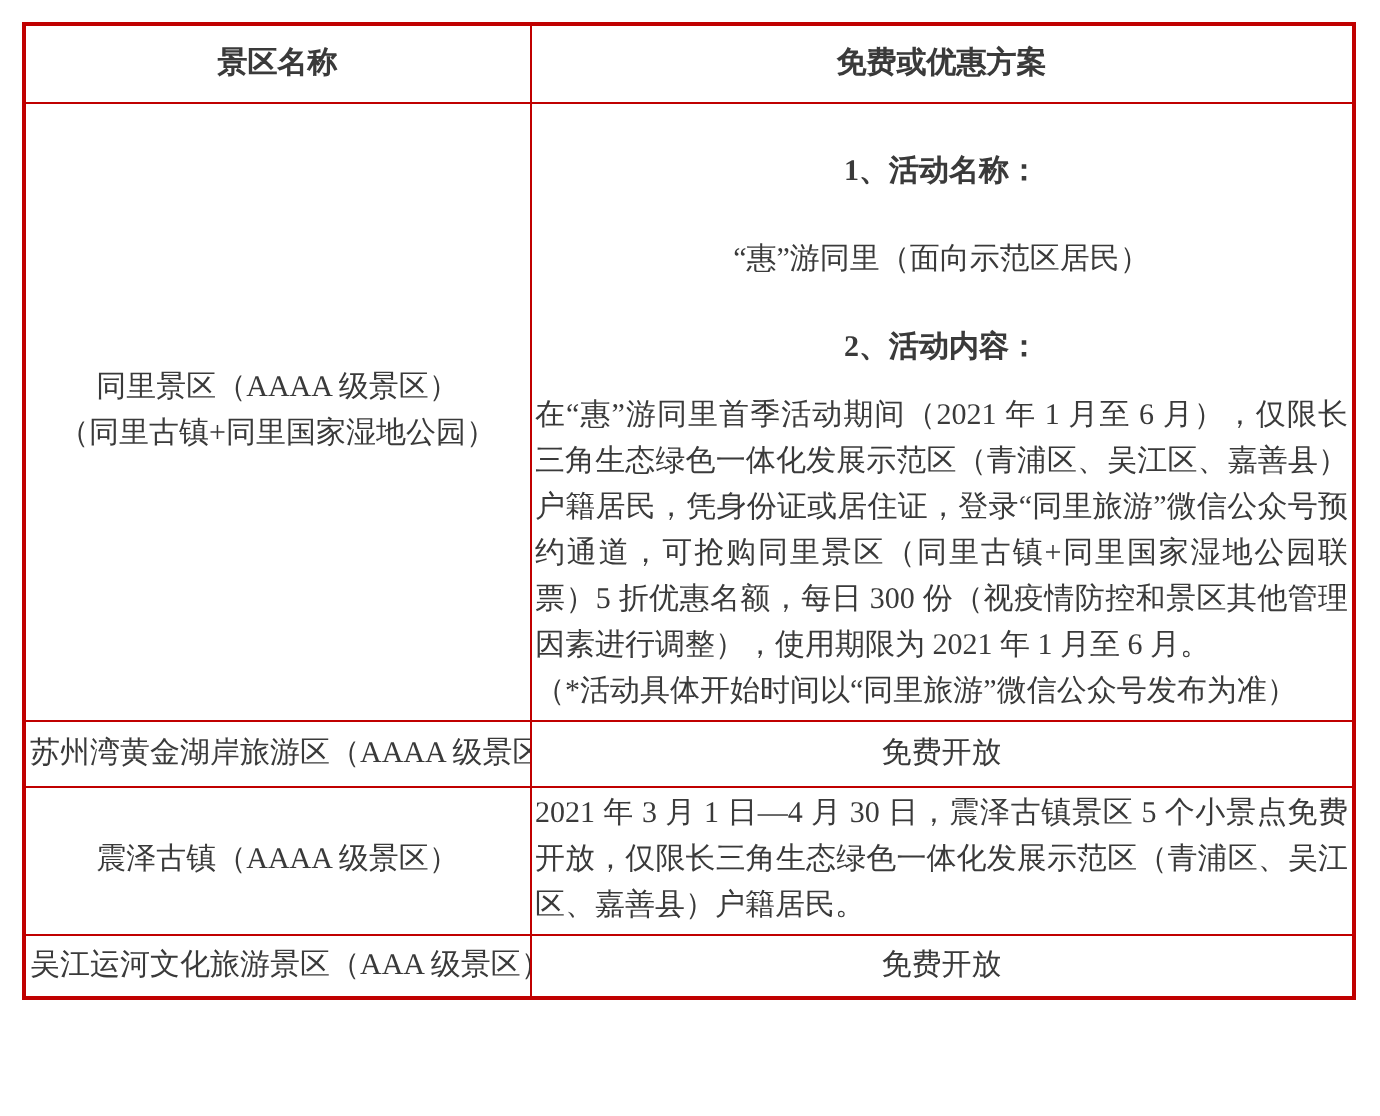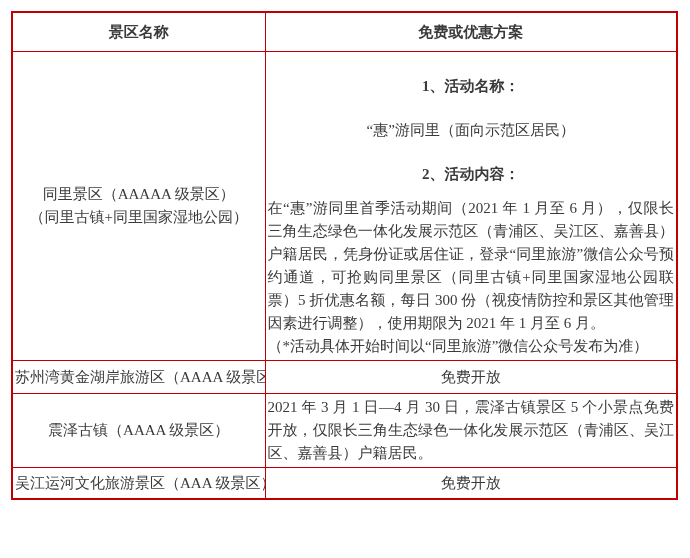--- a/index.html
+++ b/index.html
@@ -56,21 +56,21 @@
       </colgroup>
 
     <tbody>
         <tr class="header-row">
       <th class="hdr">景区名称</th>
       <th class="hdr">免费或优惠方案</th>
     </tr>
 
     <tr class="h-r1">
       <td class="name-cell">
-        <div>同里景区（AAAAA 级景区）</div>
+        <div>同里景区（AAAA 级景区）</div>
         <div>（同里古镇+同里国家湿地公园）</div>
       </td>
       <td class="plan-cell plan-left">
         <div class="line-center line-bold">1、活动名称：</div>
         <div class="line-center">“惠”游同里（面向示范区居民）</div>
         <div class="line-center line-bold">2、活动内容：</div>
         <div class="para-justify">在“惠”游同里首季活动期间（2021 年 1 月至 6 月），仅限长三角生态绿色一体化发展示范区（青浦区、吴江区、嘉善县）户籍居民，凭身份证或居住证，登录“同里旅游”微信公众号预约通道，可抢购同里景区（同里古镇+同里国家湿地公园联票）5 折优惠名额，每日 300 份（视疫情防控和景区其他管理因素进行调整），使用期限为 2021 年 1 月至 6 月。</div>
         <div class="line-left">（*活动具体开始时间以“同里旅游”微信公众号发布为准）</div>
       </td>
     </tr>

